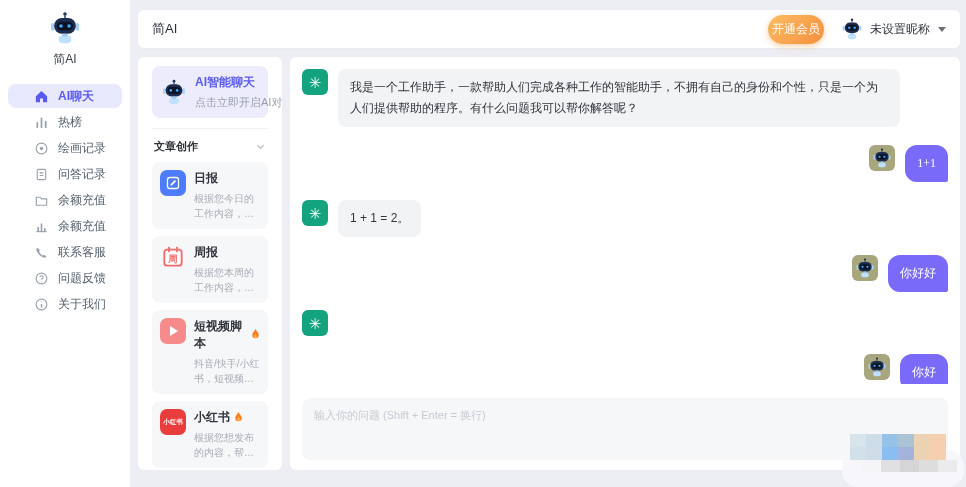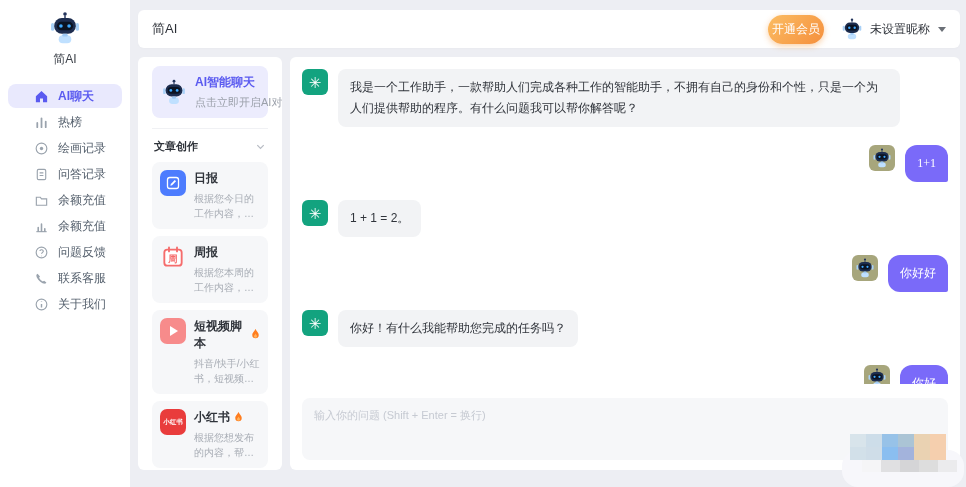--- a/index.html
+++ b/index.html
@@ -150,35 +150,35 @@
       <div class="menu-item">
         <span class="si ic-bill-icon">
           <svg viewBox="0 0 16 16" width="15" height="15" fill="none" stroke="currentColor" stroke-width="1.2">
             <path d="M2.5 13.5h11"></path>
             <path d="M4.5 13V9M8 13V5.5M11.5 13V10.5" stroke-width="1.7" stroke-linecap="round"></path>
           </svg>
         </span>
         <span>余额充值</span>
       </div>
       <div class="menu-item">
+        <span class="si ic-service-icon">
+          <svg viewBox="0 0 16 16" width="15" height="15" fill="none" stroke="currentColor" stroke-width="1.2">
+            <path d="M3.8 2.8c-1 .4-1.5 1.5-1.2 2.8.8 3.2 4.6 7 7.8 7.8 1.3.3 2.4-.2 2.8-1.2l-2.4-1.9-1.4 1c-1.5-.7-3.3-2.5-4-4l1-1.4Z" fill="currentColor" stroke="none"></path>
+          </svg>
+        </span>
+        <span>联系客服</span>
+      </div>
+      <div class="menu-item">
         <span class="si ic-feedback-icon">
           <svg viewBox="0 0 16 16" width="15" height="15" fill="none" stroke="currentColor" stroke-width="1.2">
             <circle cx="8" cy="8" r="5.7"></circle>
             <path d="M6.3 6.4c.2-1 1.2-1.6 2.2-1.3 1 .2 1.6 1.1 1.3 2-.3 1-1.8 1.2-1.8 2.3M8 11.4v.5"></path>
           </svg>
         </span>
         <span>问题反馈</span>
-      </div>
-      <div class="menu-item">
-        <span class="si ic-service-icon">
-          <svg viewBox="0 0 16 16" width="15" height="15" fill="none" stroke="currentColor" stroke-width="1.2">
-            <path d="M3.8 2.8c-1 .4-1.5 1.5-1.2 2.8.8 3.2 4.6 7 7.8 7.8 1.3.3 2.4-.2 2.8-1.2l-2.4-1.9-1.4 1c-1.5-.7-3.3-2.5-4-4l1-1.4Z" fill="currentColor" stroke="none"></path>
-          </svg>
-        </span>
-        <span>联系客服</span>
       </div>
       <div class="menu-item">
         <span class="si ic-about-icon">
           <svg viewBox="0 0 16 16" width="15" height="15" fill="none" stroke="currentColor" stroke-width="1.2">
             <circle cx="8" cy="8" r="5.7"></circle>
             <path d="M8 7.4v3.8M8 4.8v.5" stroke-width="1.5"></path>
           </svg>
         </span>
         <span>关于我们</span>
       </div>
@@ -365,21 +365,20 @@
                 <rect x="13" y="28" width="14" height="9" rx="4.5" fill="#bfe0ff"></rect>
                 <rect x="17" y="26.5" width="6" height="3" rx="1.5" fill="#9ec9f5"></rect>
               </svg>
             </div>
             <div class="bubble">你好好</div>
           </div>
           <div class="msg ai">
             <div class="m-avatar ic-openai-icon">
               <span class="oai">✳</span>
             </div>
-            <div class="bubble">你好！有什么我能帮助您完成的任务吗？</div>
           </div>
           <div class="msg user">
             <div class="m-avatar ic-robot-avatar-icon">
               <svg viewBox="0 0 40 40" width="100%" height="100%">
                 <circle cx="20" cy="4.5" r="2" fill="#23345c"></circle>
                 <rect x="19.2" y="6" width="1.6" height="3.2" fill="#23345c"></rect>
                 <rect x="4.5" y="14.5" width="3.5" height="8.5" rx="1.75" fill="#a9d1f7"></rect>
                 <rect x="32" y="14.5" width="3.5" height="8.5" rx="1.75" fill="#a9d1f7"></rect>
                 <rect x="8" y="9" width="24" height="17.5" rx="8.5" fill="#1d2d4f"></rect>
                 <rect x="11" y="13" width="18" height="9.5" rx="4.75" fill="#0b1322"></rect>

